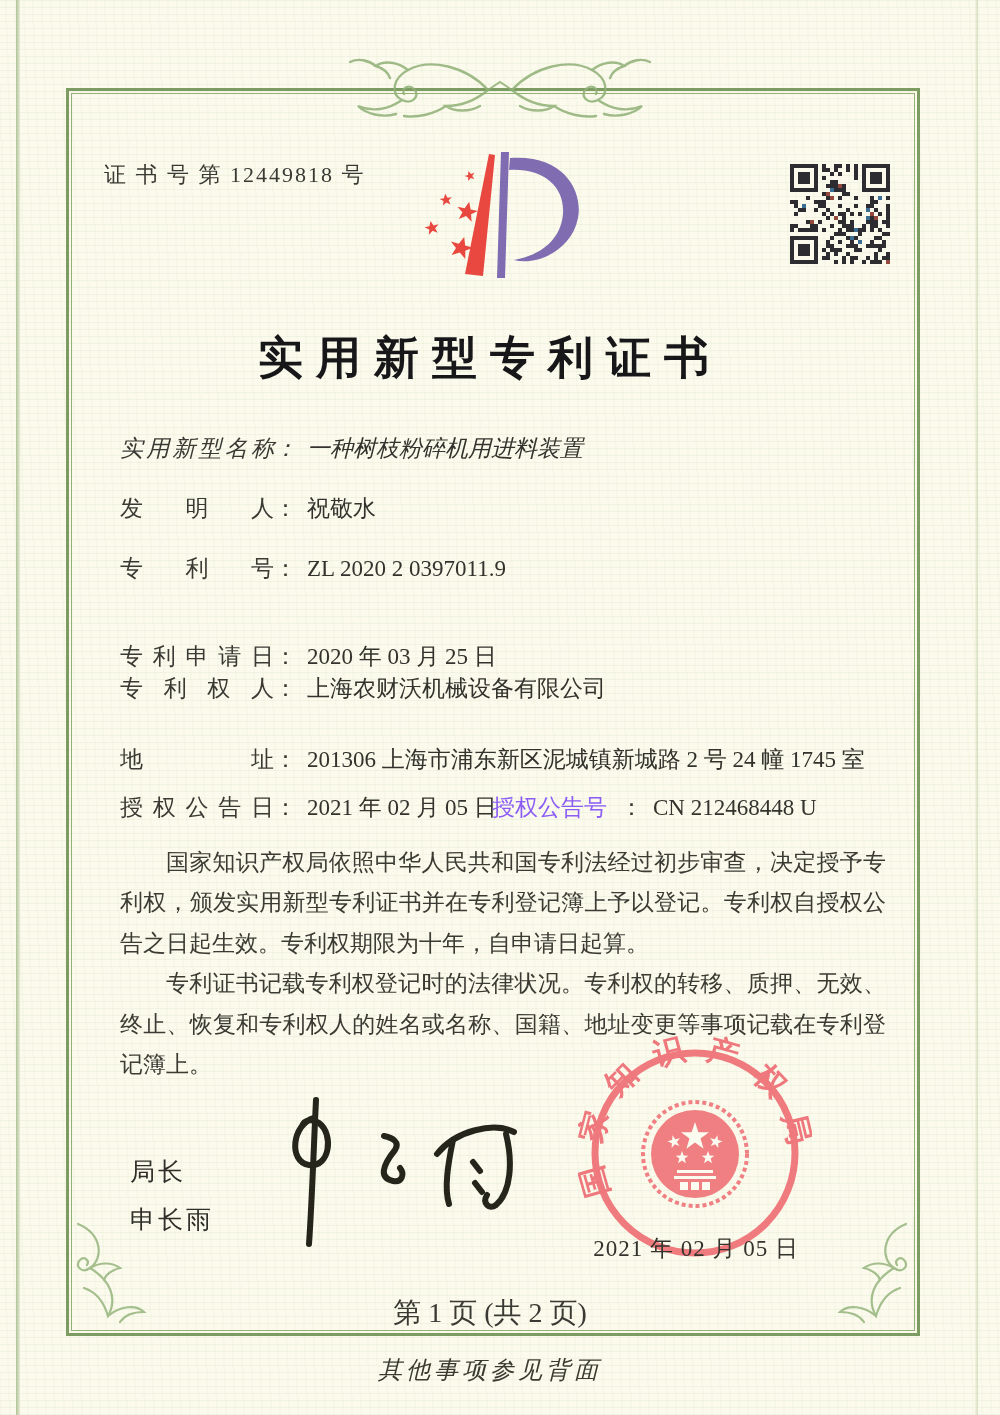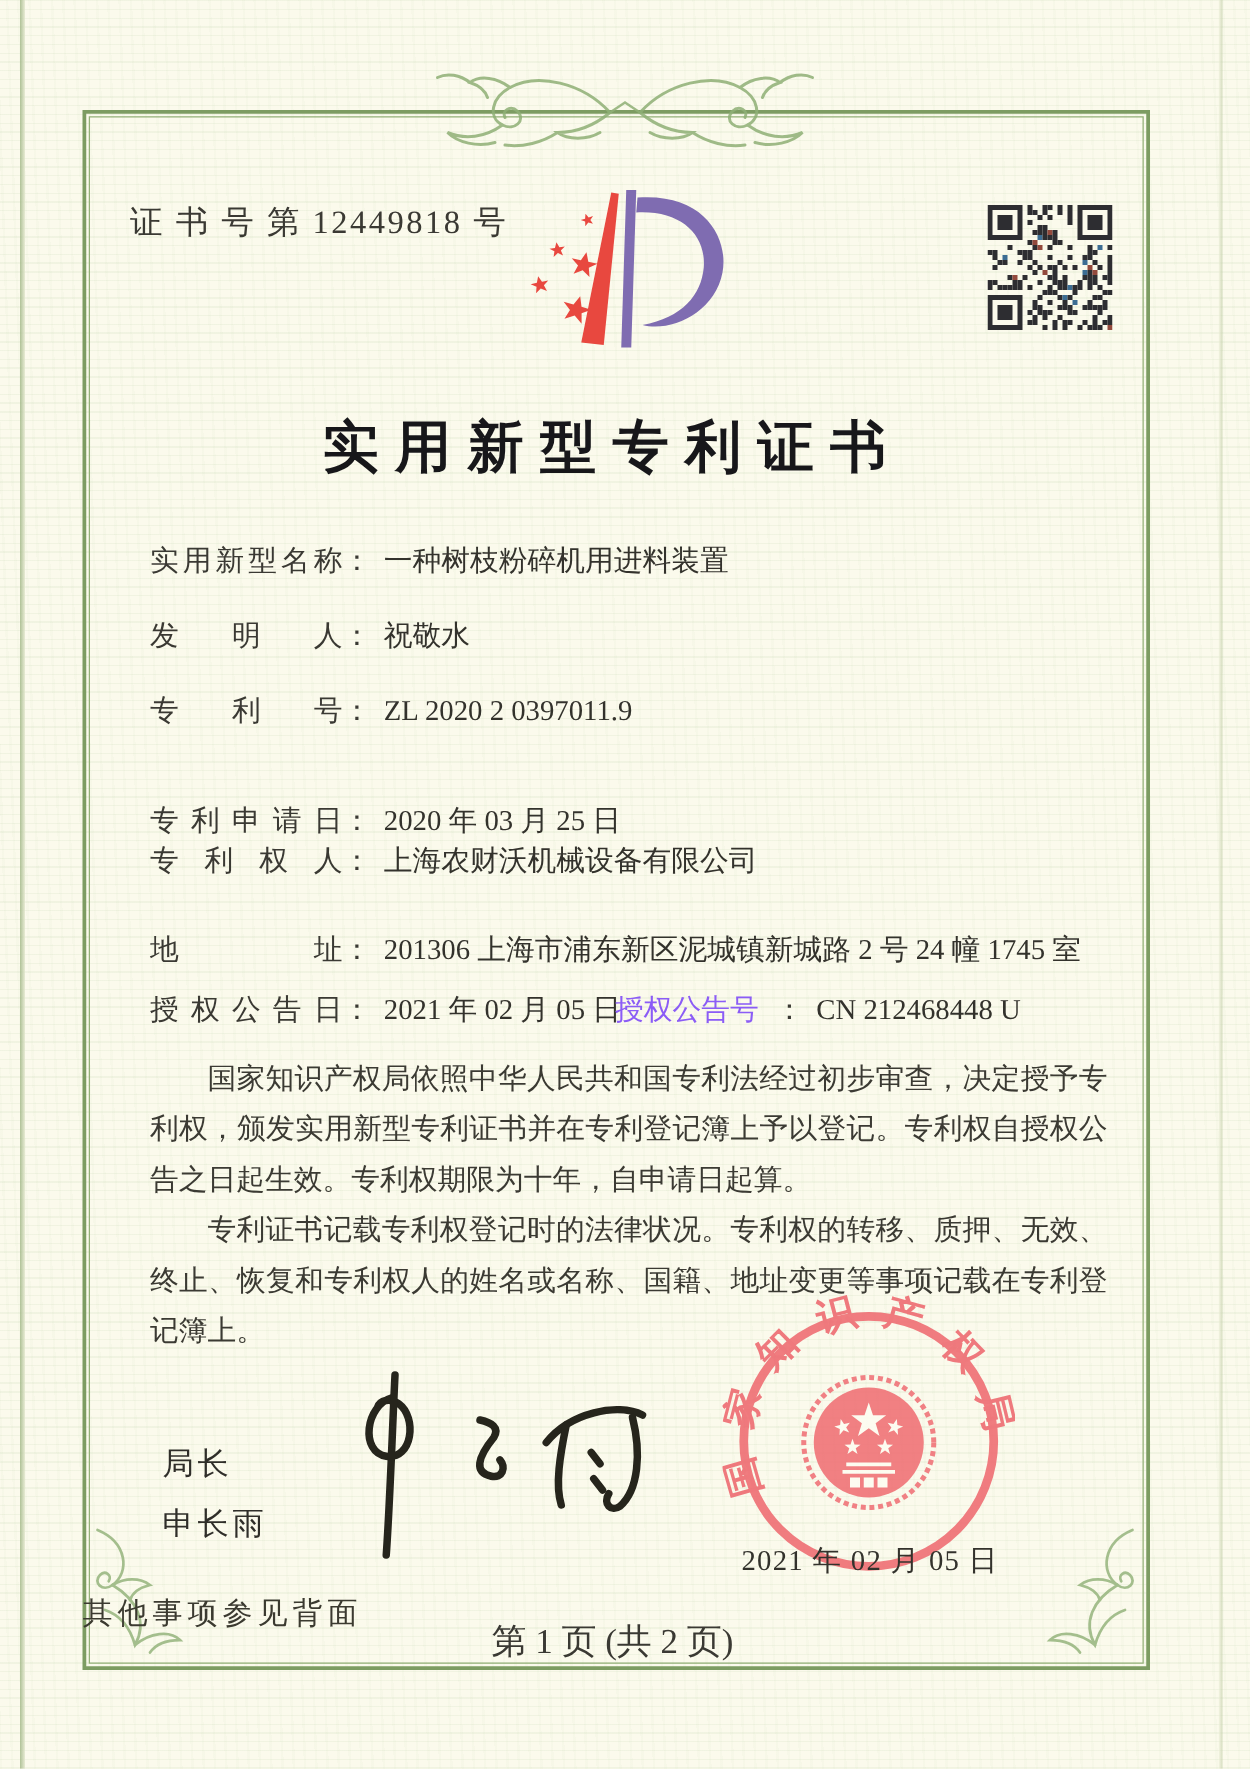--- a/index.html
+++ b/index.html
@@ -18,21 +18,21 @@
   .scan-edge-right{position:absolute;right:22px;top:0;width:3px;height:100%;
     background:linear-gradient(90deg,#eef0da,#b7c69b);opacity:.55;}
 
   
   .frame{position:absolute;left:66px;top:88px;width:848px;height:1242px;
     border:3px solid #7d9c62;}
   .frame-inner{position:absolute;inset:2px;border:1px solid #93b077;}
 
   .abs{position:absolute;}
 
-  .cert-no{left:104px;top:160px;font-size:26px;letter-spacing:2px;color:#3a3933;}
+  .cert-no{left:104px;top:160px;font-size:22px;letter-spacing:2px;color:#3a3933;}
 
   .title{left:66px;top:328px;width:848px;text-align:center;font-size:45px;
     font-weight:600;letter-spacing:13px;color:#17171a;}
 
   .fields{left:120px;top:433px;width:766px;}
   .frow{position:absolute;left:0;width:100%;font-size:23px;white-space:nowrap;}
   .f-label{display:inline-block;width:154px;text-align:justify;text-align-last:justify;
     vertical-align:top;color:#3a3933;}
   .f-colon{display:inline-block;margin-right:10px;color:#3a3933;}
   .f-value{color:#33322c;}
@@ -43,22 +43,22 @@
     text-align:justify;color:#3b3a33;}
   .body-text p{margin:0;text-indent:2em;}
 
   .director{left:130px;top:1148px;font-family:"Liberation Sans","DejaVu Sans",sans-serif;
     font-size:25px;color:#2f2e29;letter-spacing:3px;line-height:1.9;}
 
   .seal-date{left:560px;top:1233px;width:272px;text-align:center;font-size:23px;
     color:#33322c;letter-spacing:1px;}
 
   .page-num{left:66px;top:1294px;width:848px;text-align:center;font-size:28px;color:#3a3933;}
-  .back-note{left:66px;top:1274px;width:848px;text-align:left;font-size:24px;
-    letter-spacing:4px;color:#3b3a30;}
+  .back-note{left:66px;top:1354px;width:848px;text-align:center;font-size:24px;
+    letter-spacing:4px;color:#3b3a30;font-style:italic;}
 
   svg{display:block;}
 </style>
 </head>
 <body>
 
 <div class="page">
 
   <div class="scan-edge-left"></div>
   <div class="scan-edge-right"></div>
@@ -302,21 +302,21 @@
       <rect x="72" y="96" width="4" height="4" fill="#2d2d31"></rect>
       <rect x="80" y="96" width="4" height="4" fill="#2d2d31"></rect>
       <rect x="84" y="96" width="4" height="4" fill="#2d2d31"></rect>
       <rect x="88" y="96" width="4" height="4" fill="#2d2d31"></rect>
       <rect x="96" y="96" width="4" height="4" fill="#93493c"></rect>
     </svg>
 
   <div class="abs title">实用新型专利证书</div>
 
   <div class="abs fields">
-    <div class="frow" style="top:0;">
+    <div class="frow" style="top:0;font-style:italic;">
       <span class="f-label">实用新型名称</span><span class="f-colon">：</span><span class="f-value">一种树枝粉碎机用进料装置</span>
     </div>
     <div class="frow" style="top:60px;">
       <span class="f-label">发明人</span><span class="f-colon">：</span><span class="f-value">祝敬水</span>
     </div>
     <div class="frow" style="top:120px;">
       <span class="f-label">专利号</span><span class="f-colon">：</span><span class="f-value">ZL 2020 2 0397011.9</span>
     </div>
     <div class="frow" style="top:180px;margin-top:28px;">
       <span class="f-label">专利申请日</span><span class="f-colon">：</span><span class="f-value">2020 年 03 月 25 日</span>

